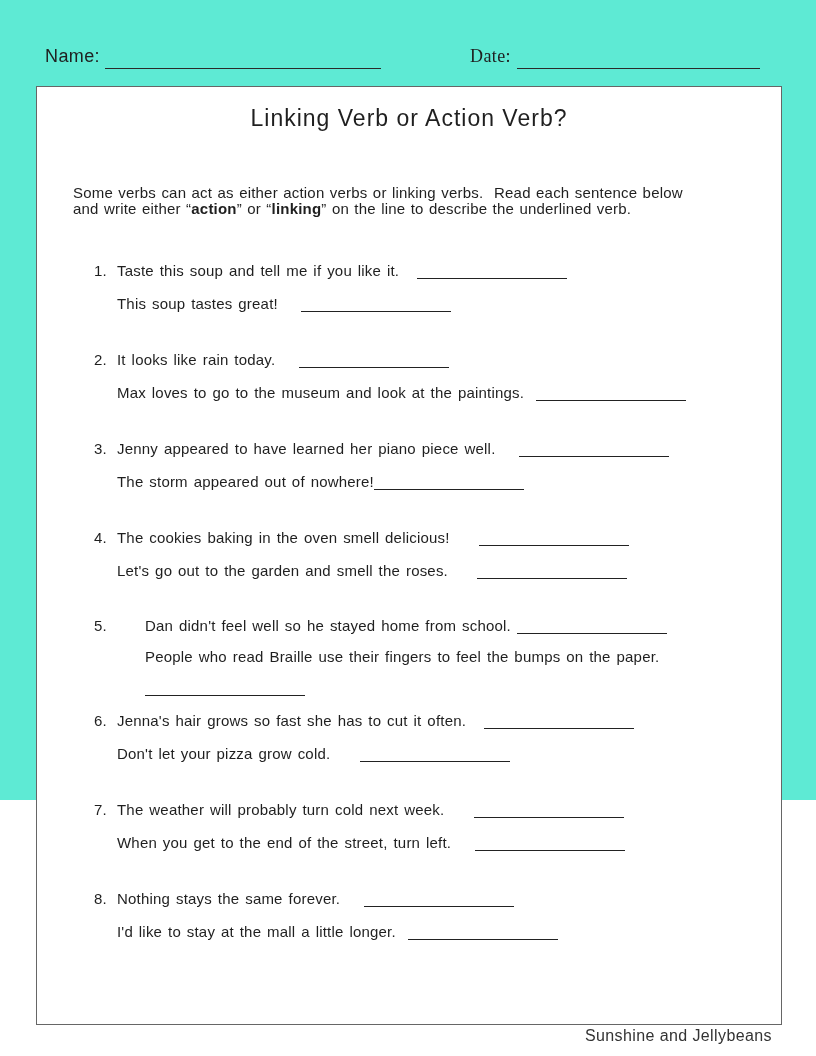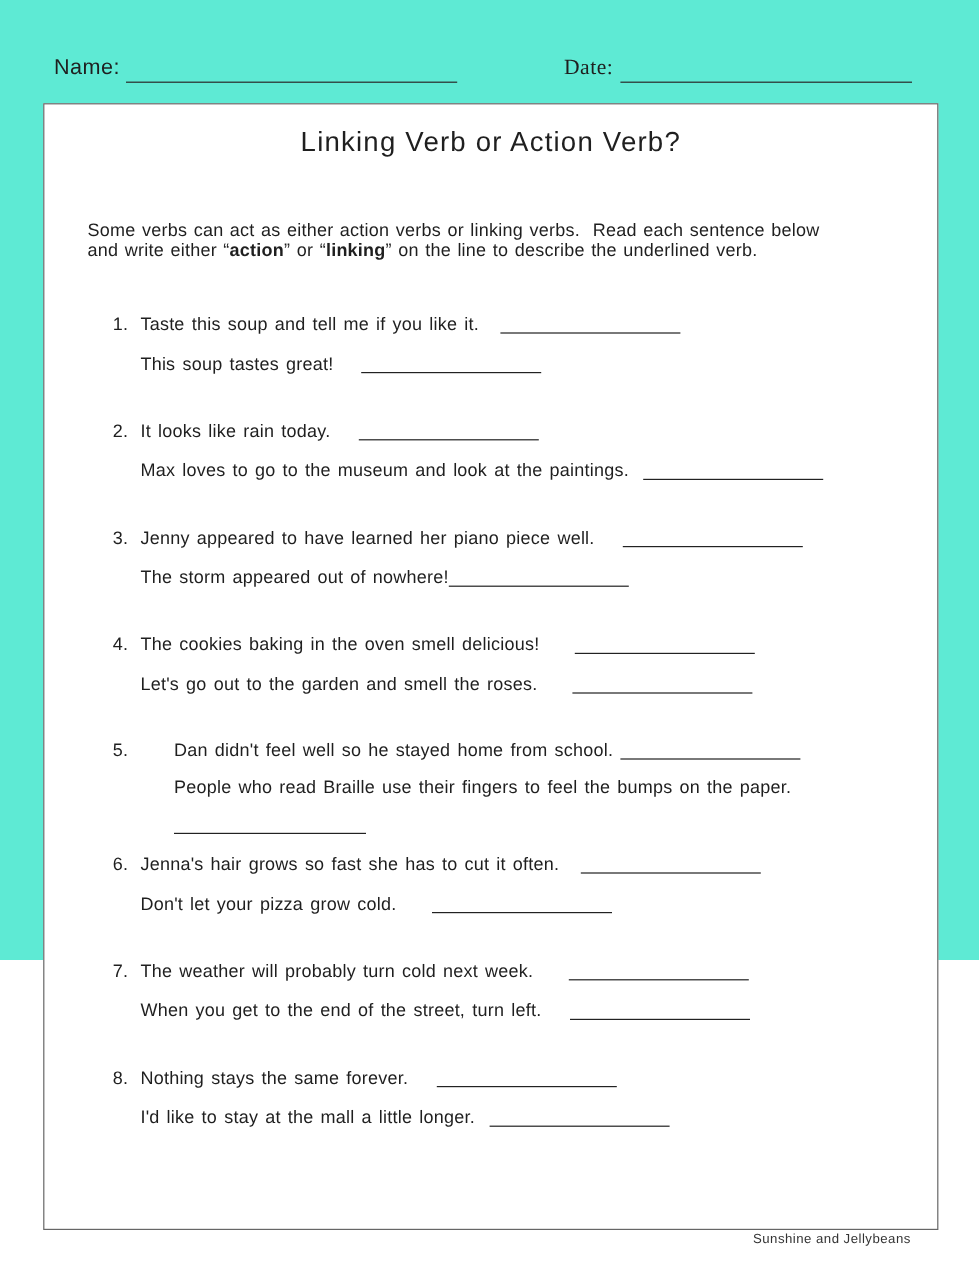--- a/index.html
+++ b/index.html
@@ -63,22 +63,22 @@
   .verb { text-underline-offset: 3px; }
   .blank {
     display: inline-block; width: 150px; height: 4px;
     border-bottom: 1.4px solid #222;
     vertical-align: baseline; margin-bottom: -3px;
   }
   .blank.wide { width: 160px; }
 
   
   .footer {
-    position: absolute; top: 1027px; right: 57px;
-    font-size: 11px; letter-spacing: 0.4px; color: #333;
+    position: absolute; top: 1027px; right: 44px;
+    font-size: 16px; letter-spacing: 0.4px; color: #333;
   }
 </style>
 </head>
 <body>
 
 <div class="sheet">
 
   <div class="header">
     <div class="field name-field">
       <span class="field-label">Name:</span>

